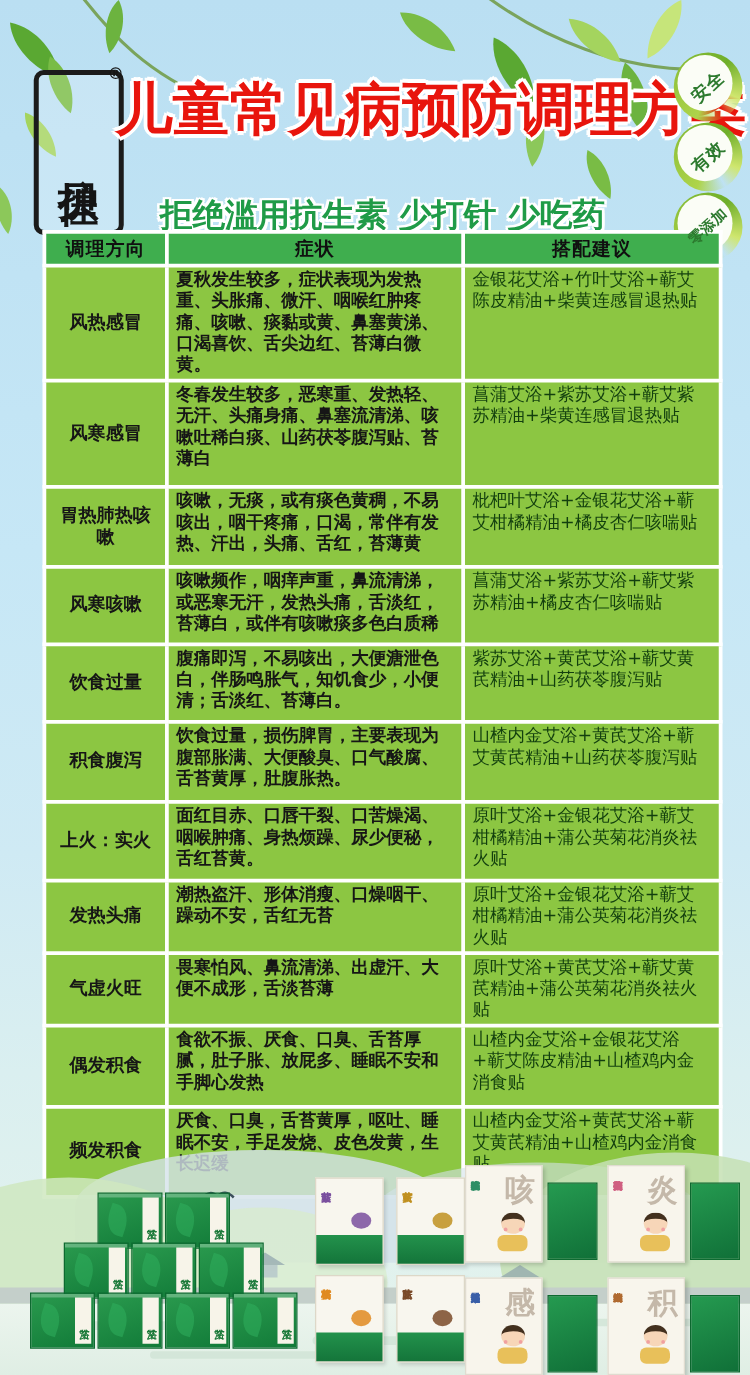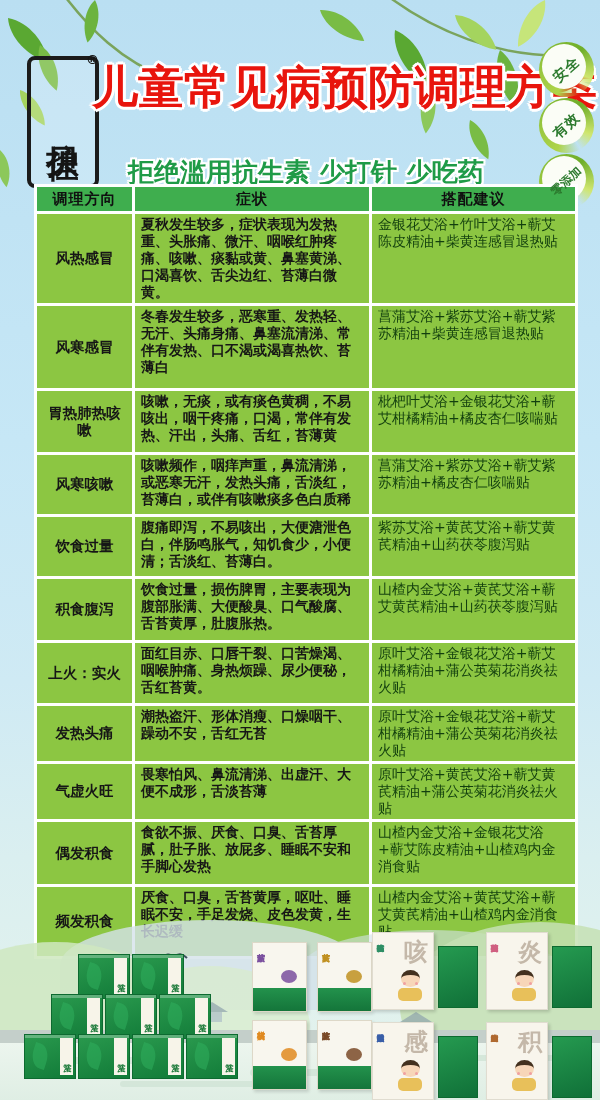--- a/index.html
+++ b/index.html
@@ -195,21 +195,21 @@
       </tr>
     </thead>
     <tbody>
       <tr>
         <td class="c1">风热感冒</td>
         <td class="c2">夏秋发生较多，症状表现为发热重、头胀痛、微汗、咽喉红肿疼痛、咳嗽、痰黏或黄、鼻塞黄涕、口渴喜饮、舌尖边红、苔薄白微黄。</td>
         <td class="c3">金银花艾浴+竹叶艾浴+蕲艾陈皮精油+柴黄连感冒退热贴</td>
       </tr>
       <tr>
         <td class="c1">风寒感冒</td>
-        <td class="c2">冬春发生较多，恶寒重、发热轻、无汗、头痛身痛、鼻塞流清涕、常伴有发热、口不渴或渴喜热饮、苔薄白</td>
+        <td class="c2">冬春发生较多，恶寒重、发热轻、无汗、头痛身痛、鼻塞流清涕、咳嗽吐稀白痰、山药茯苓腹泻贴、苔薄白</td>
         <td class="c3">菖蒲艾浴+紫苏艾浴+蕲艾紫苏精油+柴黄连感冒退热贴</td>
       </tr>
       <tr>
         <td class="c1">胃热肺热咳嗽</td>
         <td class="c2">咳嗽，无痰，或有痰色黄稠，不易咳出，咽干疼痛，口渴，常伴有发热、汗出，头痛、舌红，苔薄黄</td>
         <td class="c3">枇杷叶艾浴+金银花艾浴+蕲艾柑橘精油+橘皮杏仁咳喘贴</td>
       </tr>
       <tr>
         <td class="c1">风寒咳嗽</td>
         <td class="c2">咳嗽频作，咽痒声重，鼻流清涕，或恶寒无汗，发热头痛，舌淡红，苔薄白，或伴有咳嗽痰多色白质稀</td>

